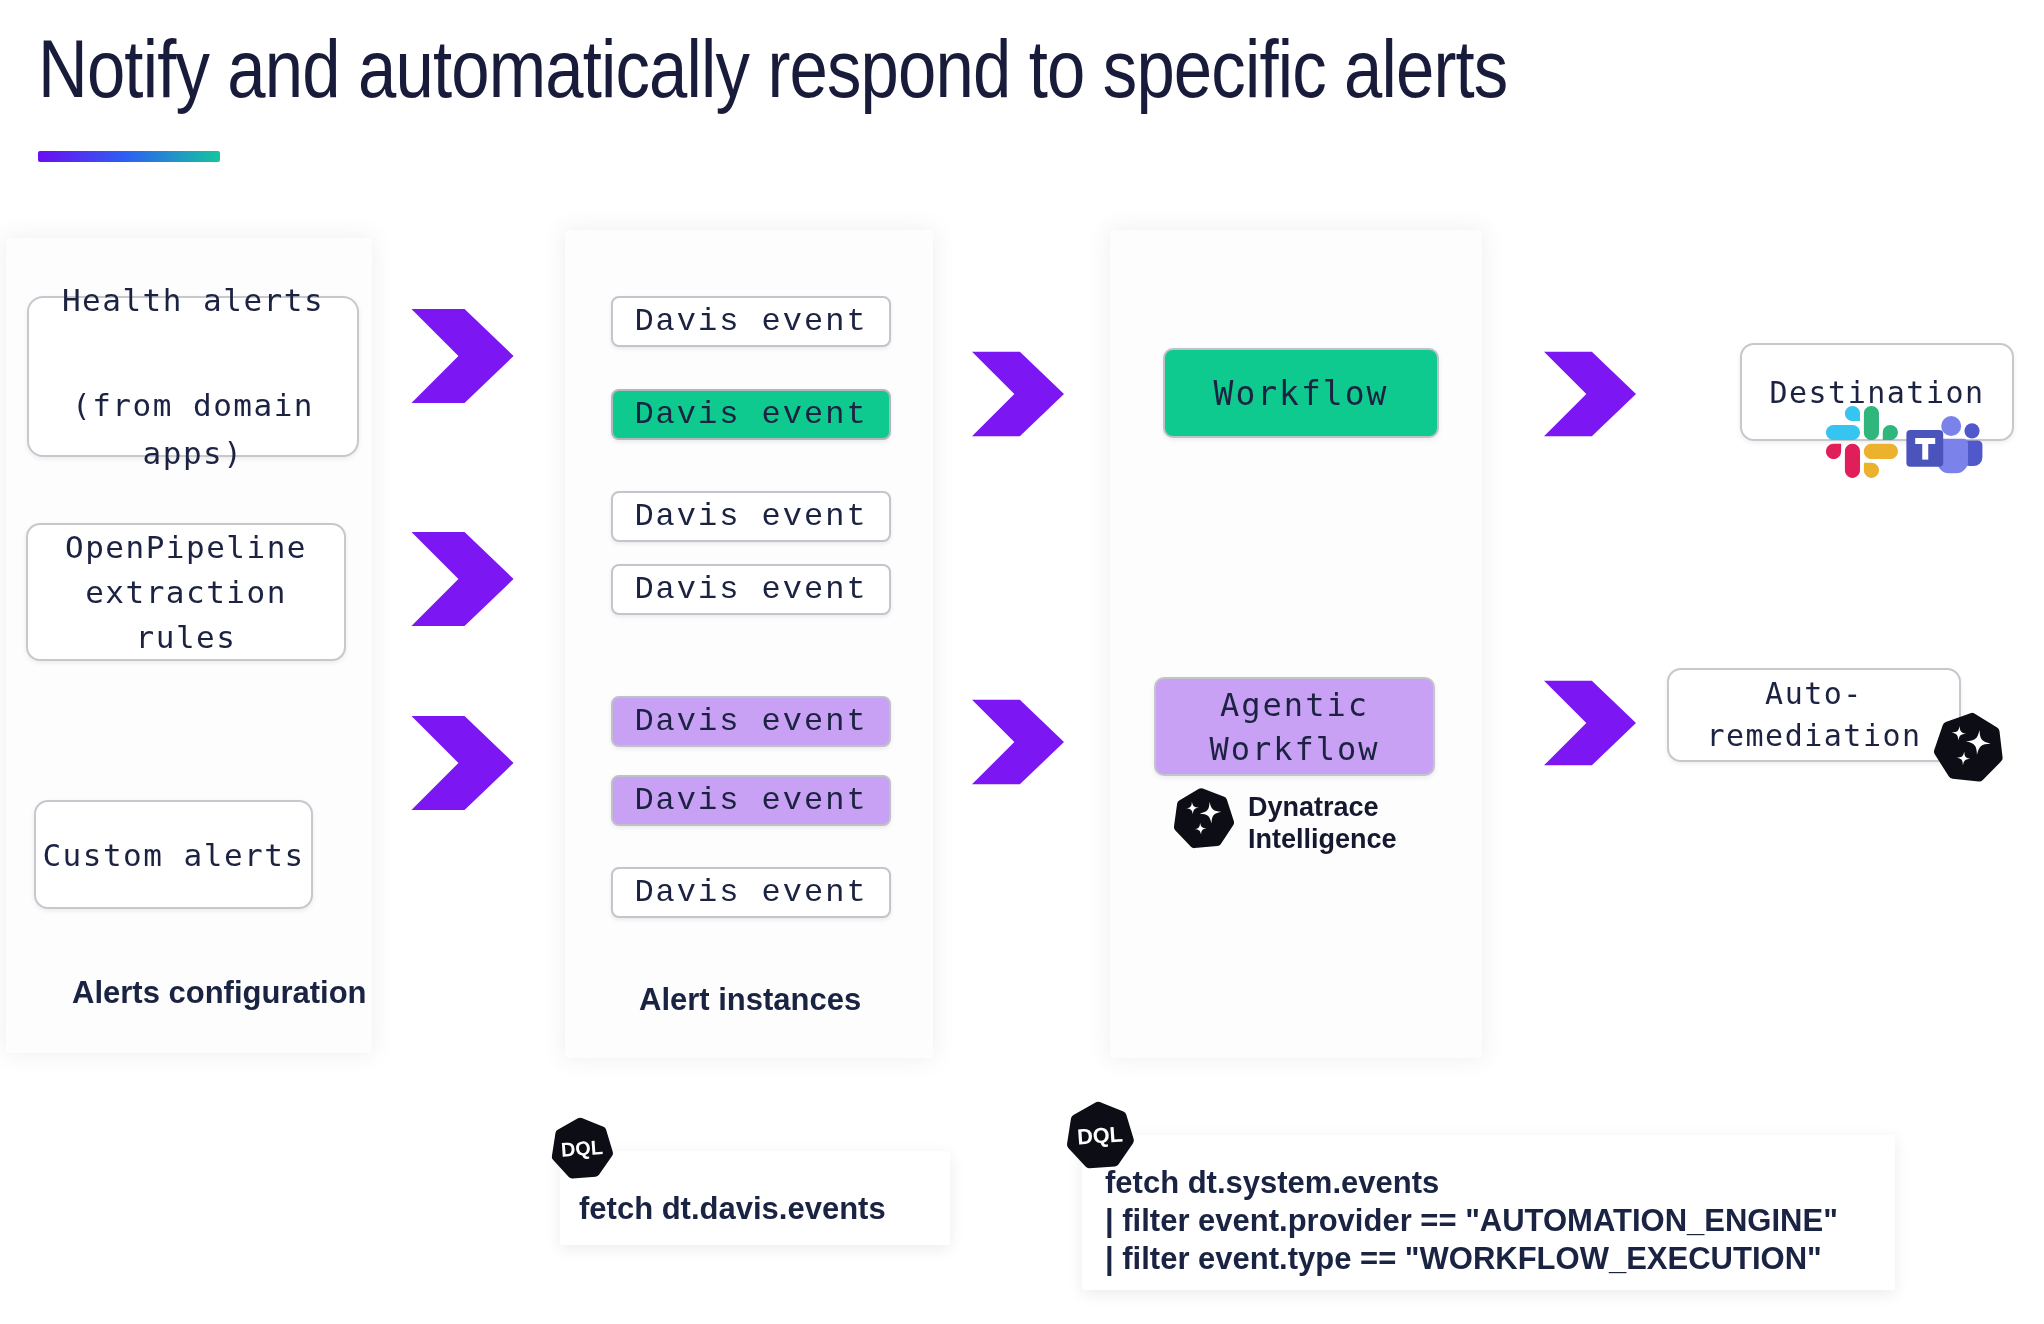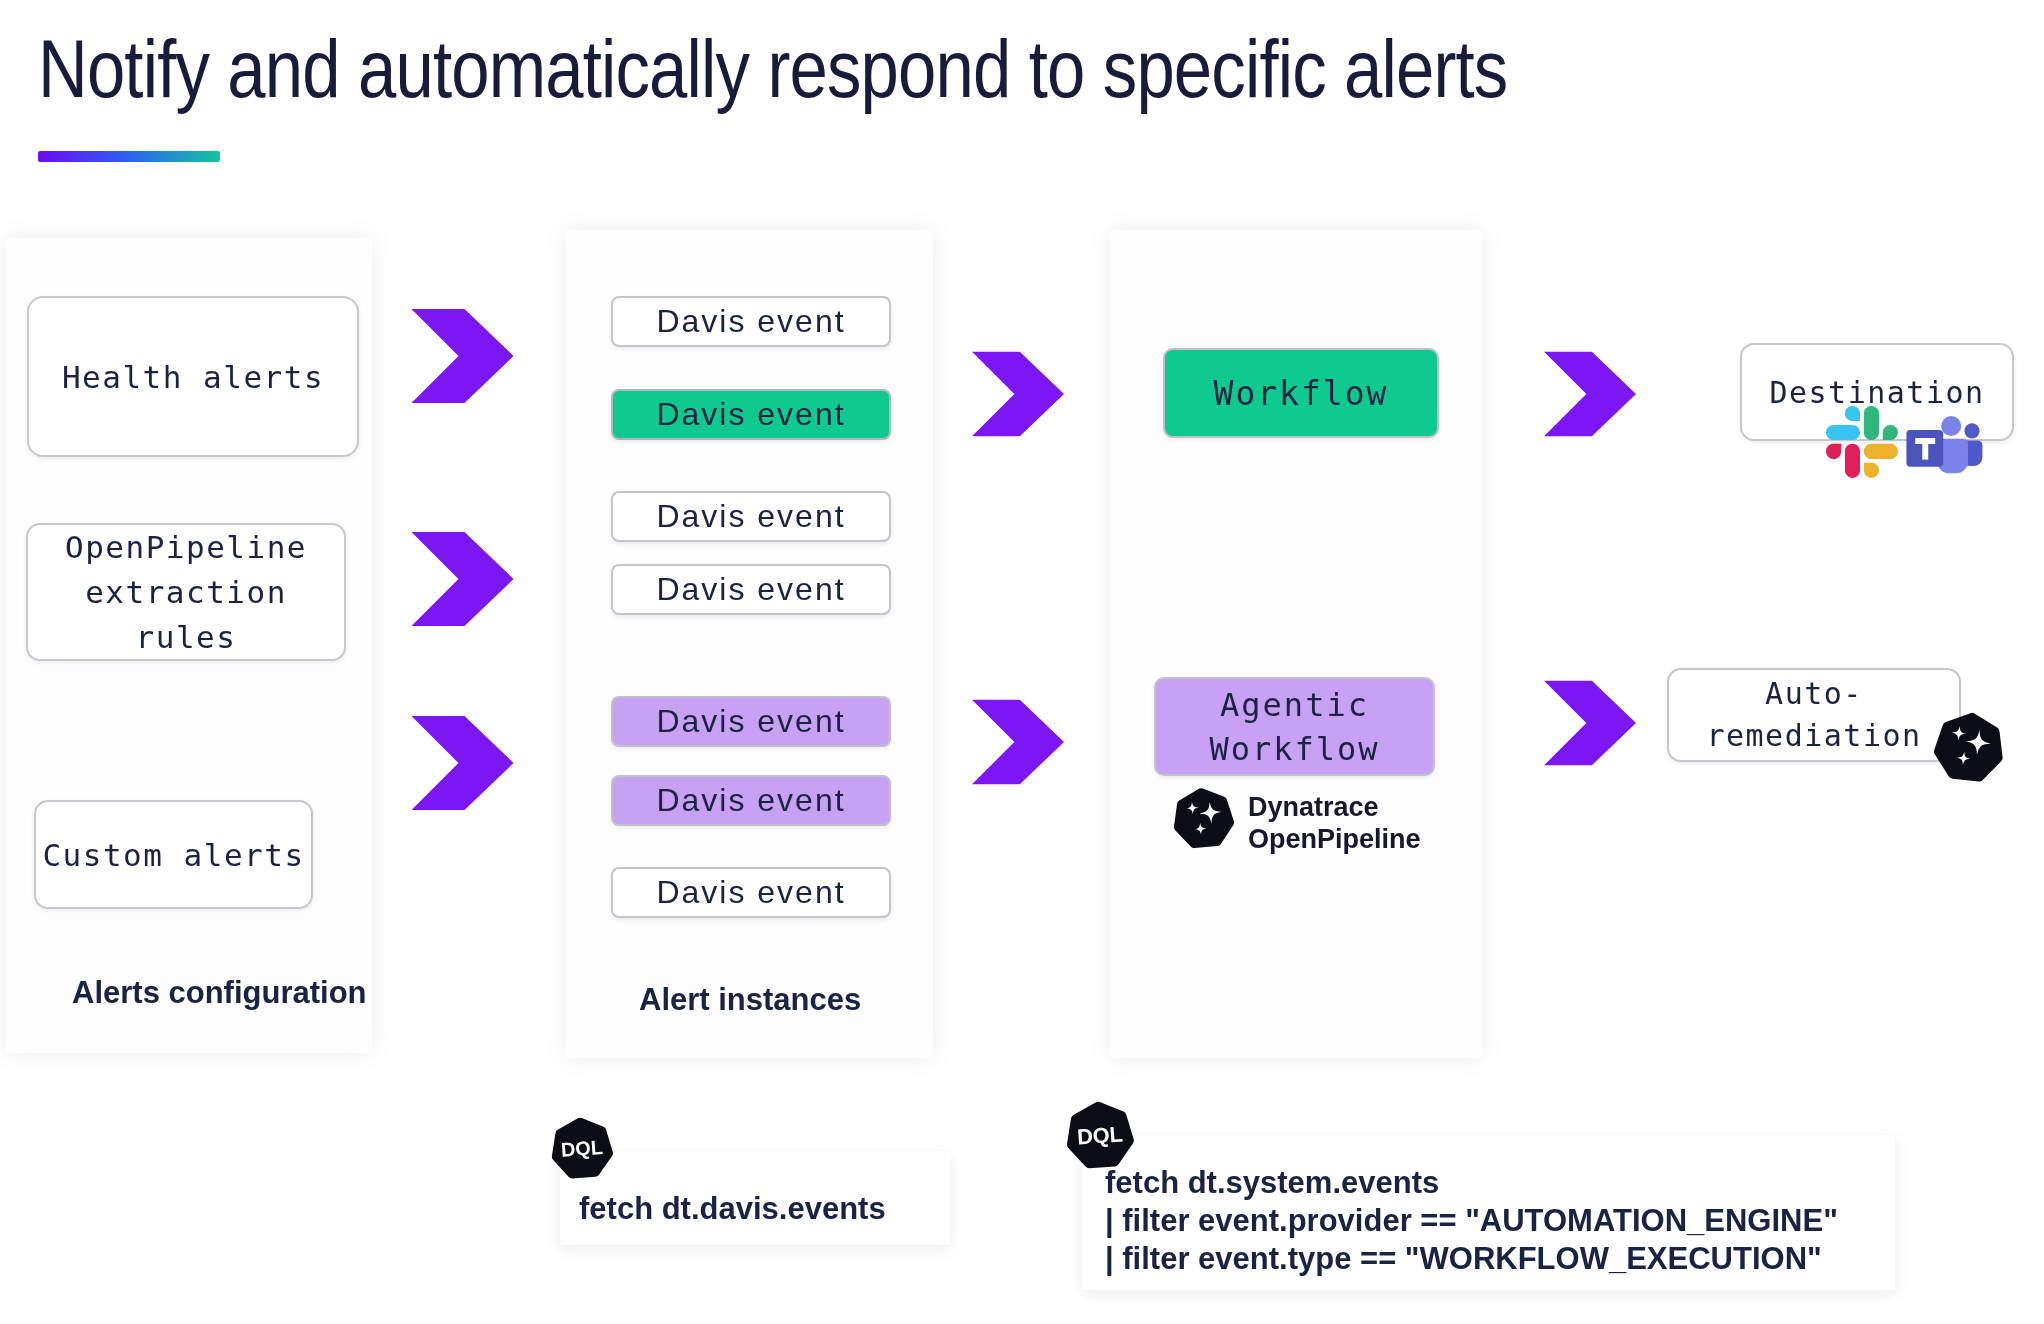--- a/index.html
+++ b/index.html
@@ -40,21 +40,21 @@
   }
   #box-health{left:27px;top:296px;width:328px;height:157px;font-size:31px;line-height:48px;}
   #box-health .p2{margin-top:14px;}
   #box-openpipeline{left:26px;top:523px;width:316px;height:134px;font-size:31px;line-height:45px;border-radius:14px;}
   #box-custom{left:34px;top:800px;width:275px;height:105px;font-size:31px;line-height:44px;border-radius:14px;}
   .davis{
     left:611px;width:276px;height:47px;border-radius:8px;
     background:#ffffff;border:2px solid #c3c5cc;
     box-shadow:0 2px 4px rgba(0,0,0,.08);
     display:flex;align-items:center;justify-content:center;
-    font-family:Liberation Sans, sans-serif;font-size:32px;letter-spacing:2px;color:#1c2342;
+    font-family:Liberation Mono, monospace;font-size:32px;letter-spacing:2px;color:#1c2342;
   }
   .davis.green{background:#0fca8f;border-color:#b2b6be;}
   .davis.purple{background:#c9a1f4;border-color:#bfc1c8;}
   #box-workflow{
     left:1163px;top:348px;width:272px;height:86px;border-radius:10px;
     background:#0fca8f;border:2px solid #bfc1c8;font-size:33px;letter-spacing:2px;
   }
   #box-agentic{
     left:1154px;top:677px;width:277px;height:95px;border-radius:10px;
     background:#c9a1f4;border:2px solid #c3c5cc;font-size:32px;line-height:44px;letter-spacing:2px;
@@ -113,20 +113,21 @@
     <path id="star4" d="M0 -24 C2.5 -6 6 -2.5 24 0 C6 2.5 2.5 6 0 24 C-2.5 6 -6 2.5 -24 0 C-6 -2.5 -2.5 -6 0 -24"></path>
   </defs>
 </svg>
 
 <div class="abs page-title">Notify and automatically respond to specific alerts</div>
 <div class="abs title-underline"></div>
 
 <div class="abs panel" id="panel-config"></div>
 <div class="abs bigbox" id="box-health">
   <div>Health alerts</div>
+  <div class="p2">(from domain apps)</div>
 </div>
 <div class="abs bigbox" id="box-openpipeline">
   <div>OpenPipeline extraction rules</div>
 </div>
 <div class="abs bigbox" id="box-custom">
   <div>Custom alerts</div>
 </div>
 <div class="abs col-label" id="label-config">Alerts configuration</div>
 
 <div class="abs chev" id="chev-a">
@@ -188,21 +189,21 @@
   <div>Agentic Workflow</div>
 </div>
 <div class="abs blob" id="intel-icon">
   <svg viewBox="0 0 100 100">
     <use href="#blob-shape" fill="#0c0d15" stroke="#0c0d15"></use>
     <use href="#star4" transform="translate(34,31) scale(0.42)" fill="#ffffff"></use>
     <use href="#star4" transform="translate(62,41) scale(0.72)" fill="#ffffff"></use>
     <use href="#star4" transform="translate(44,65) scale(0.40)" fill="#ffffff"></use>
   </svg>
 </div>
-<div class="abs" id="intel-label">Dynatrace OpenPipeline</div>
+<div class="abs" id="intel-label">Dynatrace Intelligence</div>
 
 <div class="abs chev" id="chev-f">
     <svg viewBox="0 0 100 92">
       <use href="#chevron-shape" fill="#7c17f4"></use>
     </svg>
   </div>
 <div class="abs chev" id="chev-g">
     <svg viewBox="0 0 100 92">
       <use href="#chevron-shape" fill="#7c17f4"></use>
     </svg>

